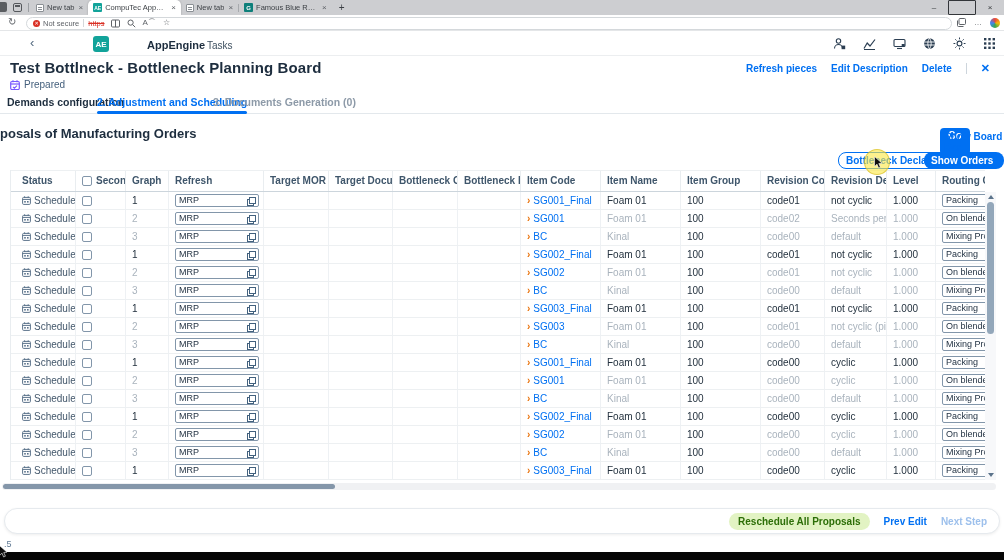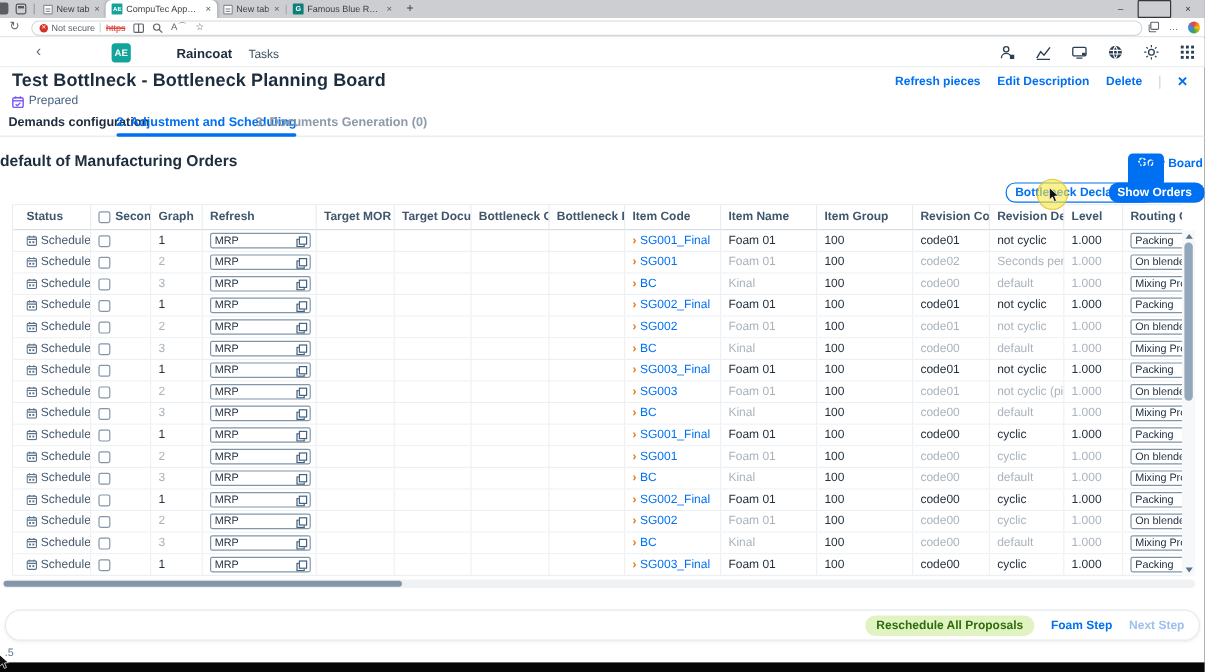--- a/index.html
+++ b/index.html
@@ -185,21 +185,21 @@
           <path d="M0.5 2.5 v5 a1 1 0 0 0 1 1 h5" fill="none" stroke="#5f6368"></path>
         </svg>
       <span class="ico-g">…</span>
       <span class="avatar"></span>
     </div>
   </div>
 
   <div class="shellbar">
     <div class="backchev">‹</div>
     <div class="aelogo">AE</div>
-    <div class="appname">Raincoat</div>
+    <div class="appname">AppEngine</div>
     <div class="appctx">Tasks</div>
     <div class="shellicons">
       <svg width="13" height="13" viewBox="0 0 13 13">
           <circle cx="5.5" cy="4" r="2.2" fill="none" stroke="#2b3e52" stroke-width="1.1"></circle>
           <path d="M1.5 11.5 c0-2.5 2-4 4-4 s4 1.5 4 4" fill="none" stroke="#2b3e52" stroke-width="1.1"></path>
           <rect x="8.6" y="8.6" width="3.6" height="3.6" fill="#2b3e52"></rect>
         </svg>
       <svg width="13" height="13" viewBox="0 0 13 13">
           <path d="M1 11.5 L4.2 6 L7 9 L12 2.5" fill="none" stroke="#2b3e52" stroke-width="1.2"></path>
           <path d="M1 12.5 h11" stroke="#2b3e52" stroke-width="1"></path>
@@ -262,21 +262,21 @@
       </svg>
     <span>Prepared</span>
   </div>
 
   <div class="tabbar">
     <span class="ptab ptab1">Demands configuration</span>
     <span class="ptab ptab2">2. Adjustment and Scheduling</span>
     <span class="ptab ptab3">3. Documents Generation (0)</span>
   </div>
 
-  <div class="sectitle">default of Manufacturing Orders</div>
+  <div class="sectitle">posals of Manufacturing Orders</div>
   <div class="gobtn">Go</div>
   <div class="showfilter">Show Board Bar</div>
   <div class="btn-outline">Bottleneck Declaration</div>
   <div class="btn-filled">Show Orders Graph</div>
 
   <div class="tablewrap">
     <div class="thead" id="thead">
         <div class="hcell" style="width: 65px; padding-left: 11px;">
           <span>Status</span>
         </div>
@@ -1182,21 +1182,21 @@
     <div class="varr down"></div>
   </div>
   <div class="morechev">»</div>
 
   <div class="hscroll">
     <div class="hthumb"></div>
   </div>
 
   <div class="footer">
     <span class="greenbtn">Reschedule All Proposals</span>
-    <span class="prevstep">Foam Step</span>
+    <span class="prevstep">Prev Edit</span>
     <span class="nextstep">Next Step</span>
   </div>
 
   <div class="pgbottom">.5</div>
   <div class="blackbar"></div>
 
   <div class="clickhl"></div>
   <svg class="cursor" viewBox="0 0 9 13">
       <path d="M0.5 0.5 L0.5 10.5 L3 8.2 L4.6 12 L6.4 11.2 L4.8 7.5 L8 7.2 Z" fill="#111" stroke="#fff" stroke-width="0.6"></path>
     </svg>

